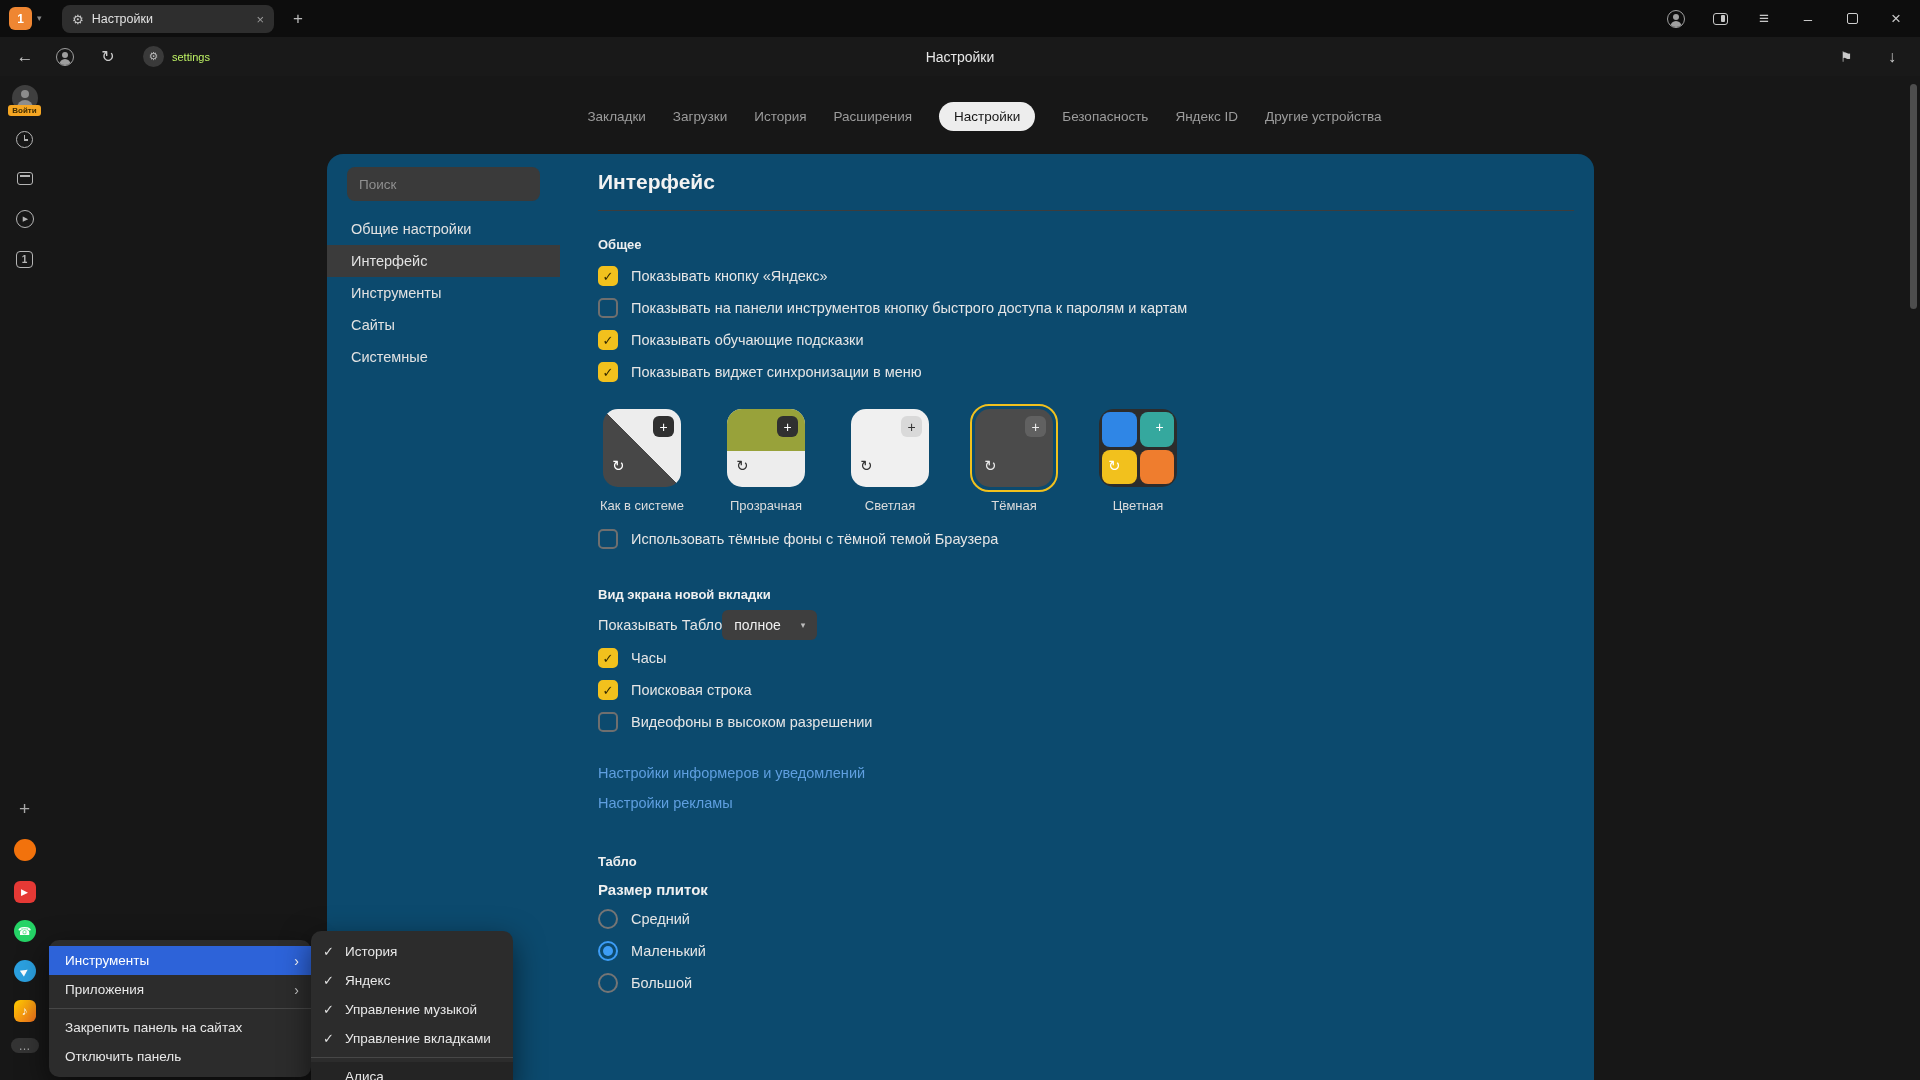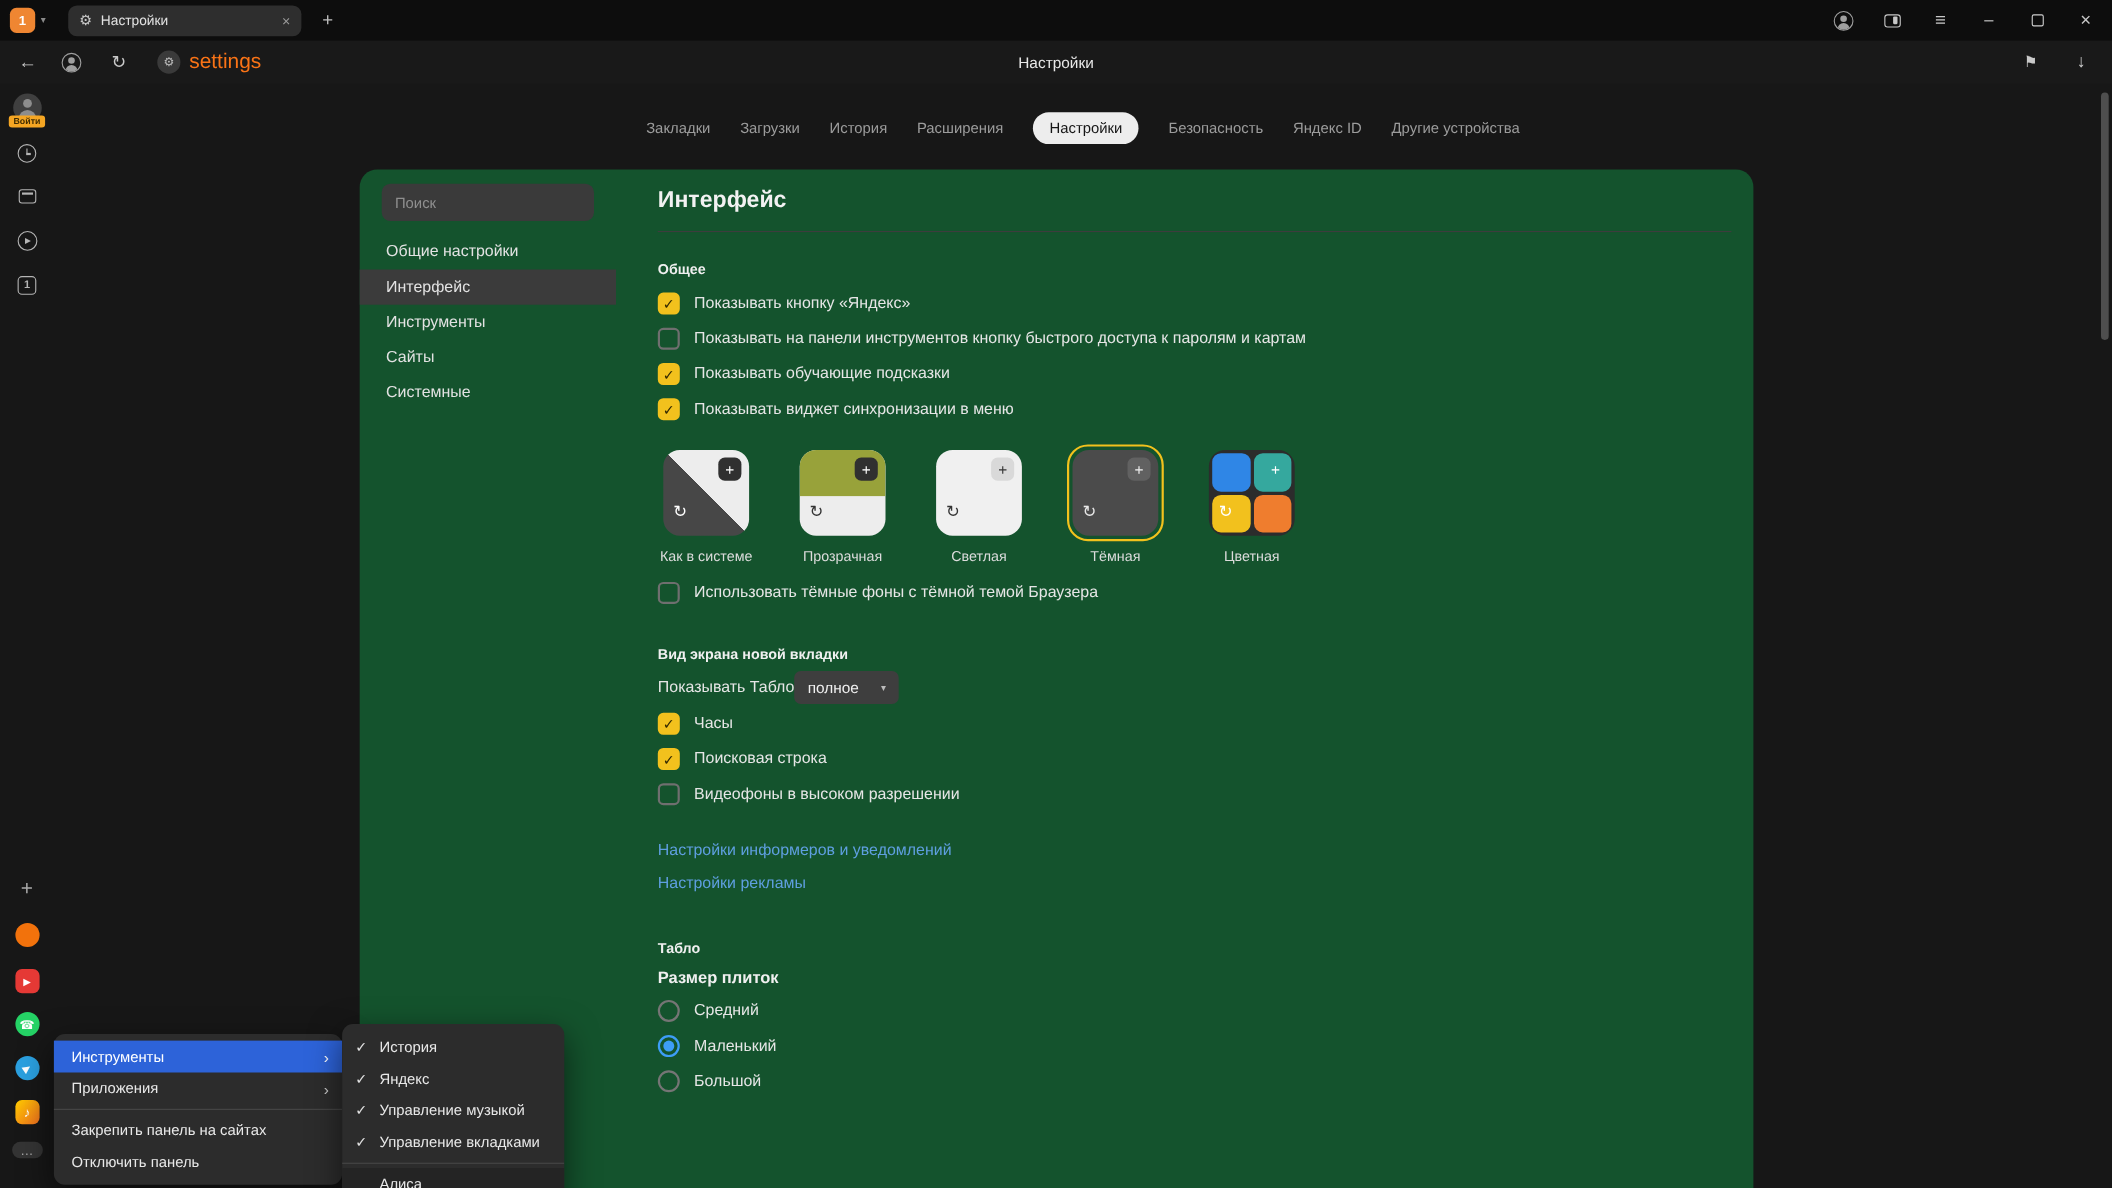--- a/index.html
+++ b/index.html
@@ -28,21 +28,21 @@
     width:11px; height:7px; border-radius:6px 6px 0 0; background:#9f9f9f; }
   .panels { width:15px; height:12px; border:1.5px solid #c7c7c7; border-radius:3px; position:relative; }
   .panels::after { content:""; position:absolute; right:1.5px; top:1.5px; bottom:1.5px; width:4px; background:#c7c7c7; border-radius:1px; }
   .maxbox { width:11px; height:11px; border:1.5px solid #cfcfcf; border-radius:2px; }
 
   
   .toolbar { position:absolute; left:0; top:37px; width:100%; height:39px; background:#191919; }
   .nav-ico { position:absolute; top:0; height:39px; display:flex; align-items:center; justify-content:center; color:#c9c9c9; }
   .favicon { position:absolute; left:143px; top:9px; width:21px; height:21px; border-radius:50%;
     background:#3a3a3a; color:#b9b9b9; font-size:11px; display:flex; align-items:center; justify-content:center; }
-  .url { position:absolute; left:172px; top:0; height:39px; display:flex; align-items:center; font-size:19px; color:#f97316; }
+  .url { position:absolute; left:172px; top:0; height:39px; display:flex; align-items:center; font-size:11px; color:#bef264; }
   .center-title { position:absolute; left:0; right:0; top:0; height:39px; display:flex; align-items:center;
     justify-content:center; font-size:14px; color:#e8e8e8; pointer-events:none; }
 
   
   .rail { position:absolute; left:0; top:76px; bottom:0; width:49px;text-align:center; }
   .rail-item { position:absolute; left:0; width:49px; display:flex; flex-direction:column; align-items:center; }
   .av { width:26px; height:26px; border-radius:50%; background:#3f3f3f; position:relative; overflow:hidden; }
   .av::before { content:""; position:absolute; left:50%; top:5px; transform:translateX(-50%);
     width:8px; height:8px; border-radius:50%; background:#8d8d8d; }
   .av::after { content:""; position:absolute; left:50%; top:15px; transform:translateX(-50%);
@@ -72,21 +72,21 @@
     color:#fff; font-size:12px; display:flex; align-items:center; justify-content:center; }
   .more-ico { width:28px; height:15px; border-radius:8px; background:#343434; color:#a8a8a8; font-size:12px;
     display:flex; align-items:center; justify-content:center; line-height:0; }
 
   
   .navtabs { position:absolute; left:49px; right:0; top:98px; height:36px; display:flex; align-items:center;
     justify-content:center; gap:27px; font-size:13.5px; color:#9c9c9c; }
   .navtab.pill { background:#ededed; color:#161616; padding:7px 15px; border-radius:17px; font-weight:500; }
 
   
-  .card { position:absolute; left:327px; top:154px; width:1267px; bottom:0; background:#14532d; border-radius:16px 16px 0 0; }
+  .card { position:absolute; left:327px; top:154px; width:1267px; bottom:0; background:#0c4a6e; border-radius:16px 16px 0 0; }
   .side { position:absolute; left:0; top:0; width:233px; bottom:0; }
   .search { margin:13px 20px 0; height:34px; background:#3a3a3a; border-radius:8px; display:flex; align-items:center; padding:0 12px; }
   .search input { background:transparent; border:none; outline:none; color:#e0e0e0; font-size:13.5px; width:100%; font-family:inherit; }
   .search input::placeholder { color:#8f8f8f; }
   .side-items { margin-top:12px; }
   .sitem { height:32px; display:flex; align-items:center; padding-left:24px; font-size:14.5px; color:#e2e2e2; cursor:pointer; }
   .sitem.active { background:#3b3b3b; }
 
   .content { position:absolute; left:271px; top:0; right:20px; }
   .page-title { padding:16px 0; font-size:21px; font-weight:600; color:#f2f2f2; border-bottom:1px solid #3d3d3d; }

